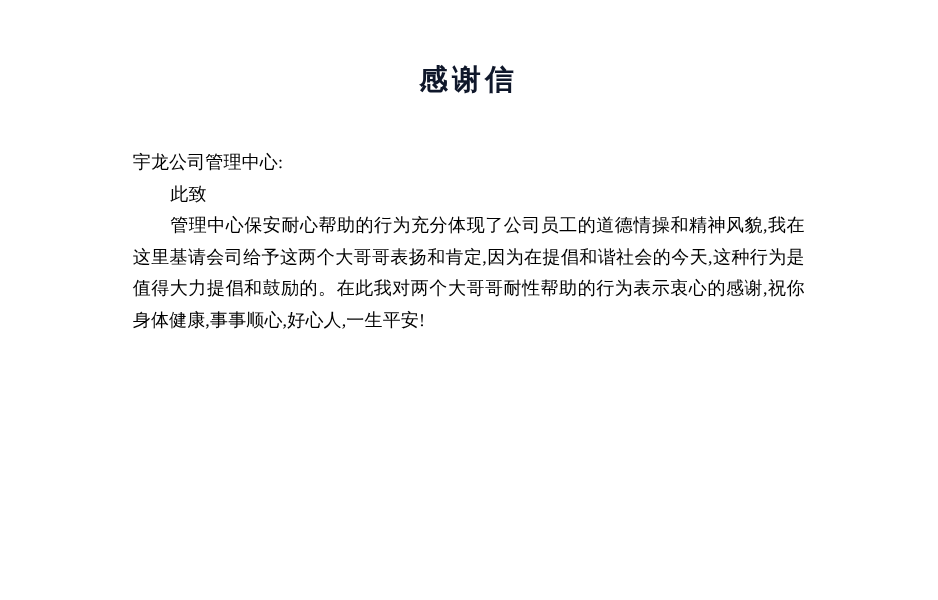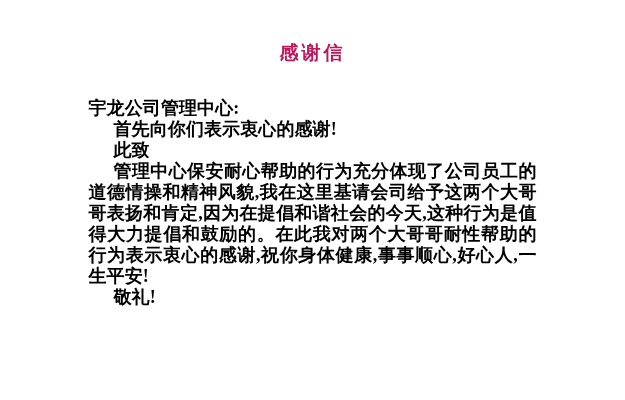--- a/index.html
+++ b/index.html
@@ -23,52 +23,49 @@
     background: #ffffff;
   }
   .doc-title {
     text-align: center;
     font-size: 19px;
     font-weight: bold;
     letter-spacing: 3px;
     margin: 0;
     padding-top: 40px;
     padding-bottom: 10px;
-    color: #be185d;
+    color: #0f172a;
     font-family: "Liberation Serif", "DejaVu Serif", serif;
   }
   .body-block {
     margin: 0 auto;
     width: 448px;
     padding-top: 22px;
   }
   .para {
-    font-size: 18px;
+    font-size: 12px;
     line-height: 21px;
     text-align: justify;
     text-justify: inter-ideograph;
     margin: 0 0 0 0;
     color: #000000;
     letter-spacing: 0.1px;
-    font-weight: bold;
   }
   .indent-0 { text-indent: 0; }
   .indent-2 { text-indent: 25px; }
   .closing {
     text-indent: 25px;
   }
 </style>
 </head>
 <body>
 
 <div class="page">
 
   <h1 class="doc-title">感谢信</h1>
 
   <div class="body-block">
     <p class="para indent-0">宇龙公司管理中心:</p>
-    <p class="para indent-2">首先向你们表示衷心的感谢!</p>
     <p class="para closing">此致</p>
     <p class="para indent-2">管理中心保安耐心帮助的行为充分体现了公司员工的道德情操和精神风貌,我在这里基请会司给予这两个大哥哥表扬和肯定,因为在提倡和谐社会的今天,这种行为是值得大力提倡和鼓励的。在此我对两个大哥哥耐性帮助的行为表示衷心的感谢,祝你身体健康,事事顺心,好心人,一生平安!</p>
-    <p class="para closing">敬礼!</p>
   </div>
 
 </div>
 
 </body></html>

